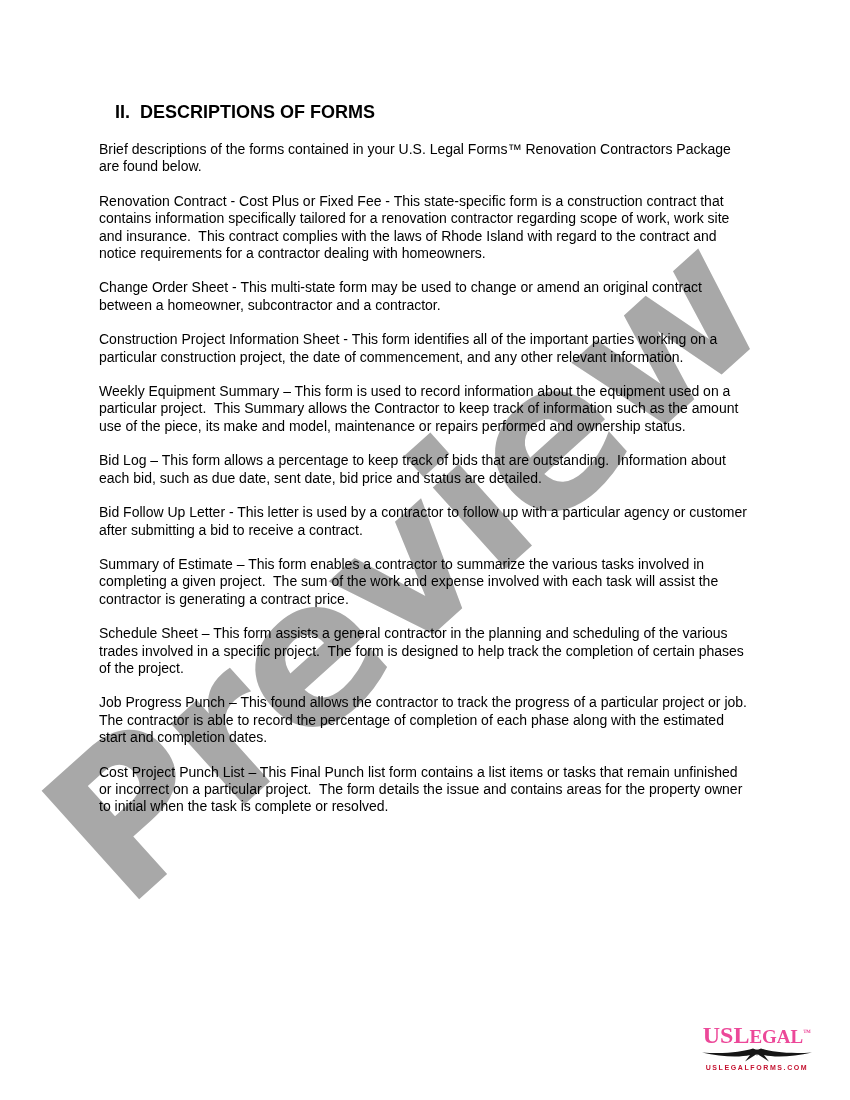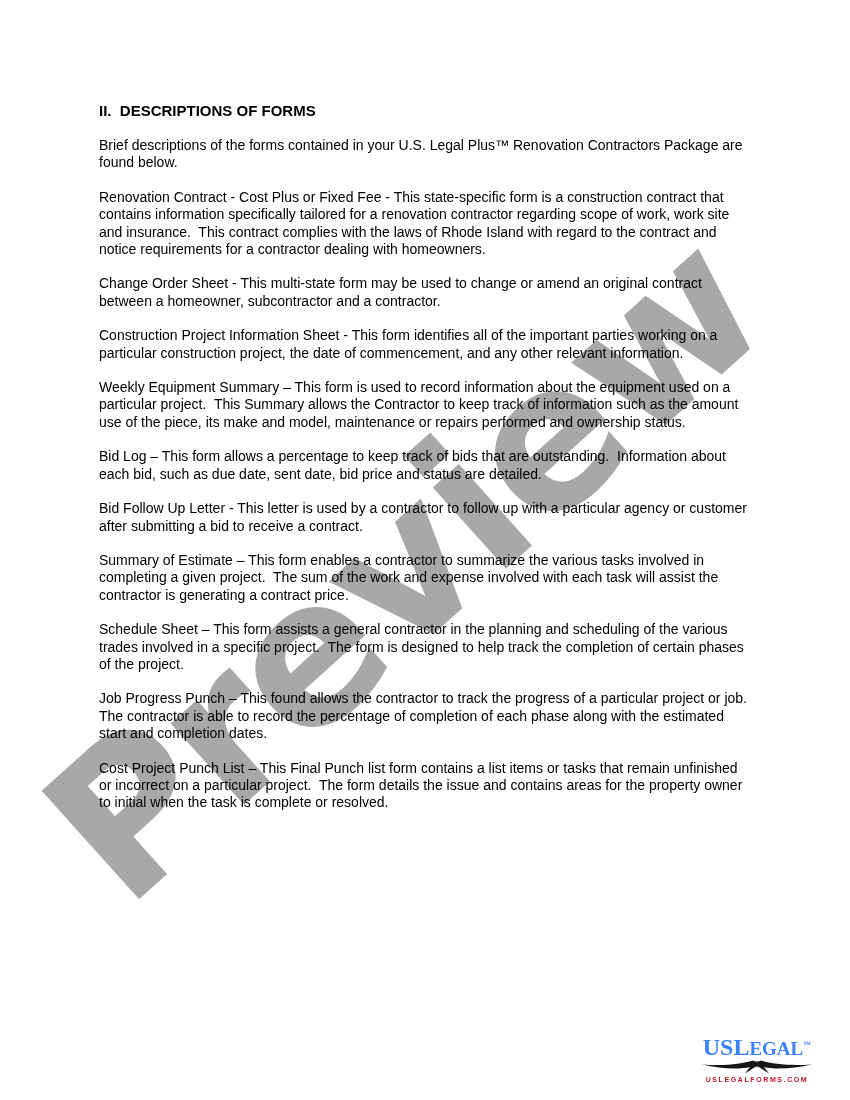--- a/index.html
+++ b/index.html
@@ -11,51 +11,51 @@
     position:absolute;left:403px;top:568px;z-index:0;
     transform:translate(-50%,-50%) rotate(-42deg);
     font-family:"DejaVu Sans", sans-serif;font-weight:bold;
     font-size:200px;letter-spacing:-4px;color:#a8a8a8;white-space:nowrap;
     user-select:none;
   }
   .content{
     position:absolute;left:99px;top:102px;width:654px;z-index:1;
   }
   .doc-title{
-    font-size:15px;font-weight:bold;margin:0 0 18px 0;white-space:pre-wrap;
+    font-size:18px;font-weight:bold;margin:0 0 18px 16px;white-space:pre-wrap;
   }
   p.para{
     font-size:14px;line-height:17.4px;margin:0 0 17px 0;white-space:pre-wrap;
   }
   .heading{}
   .logo{
     position:absolute;right:28px;top:1023px;z-index:1;text-align:center;width:130px;
   }
   .brand{
-    font-family:"Liberation Serif", serif;font-weight:bold;color:#3b82f6;
-    line-height:1;white-space:nowrap;margin-top:12px;
+    font-family:"Liberation Serif", serif;font-weight:bold;color:#ec4899;
+    line-height:1;white-space:nowrap;
   }
   .brand-main{font-size:24px;}
   .brand-rest{font-size:19px;}
   .brand-tm{font-size:8px;vertical-align:8px;}
   .eagle{display:block;margin:1px auto 0 auto;}
   .site{
     font-size:7px;font-weight:bold;letter-spacing:1.6px;color:#c41230;
     margin-top:1px;font-family:"Liberation Sans", sans-serif;white-space:nowrap;
   }
 </style>
 </head>
 <body>
 
 <div class="watermark">Preview</div>
 
 <div class="content">
   <div class="doc-title">II.  DESCRIPTIONS OF FORMS</div>
 
-  <p class="para">Brief descriptions of the forms contained in your U.S. Legal Plus™ Renovation Contractors Package are found below.</p>
+  <p class="para">Brief descriptions of the forms contained in your U.S. Legal Forms™ Renovation Contractors Package are found below.</p>
 
   <p class="para"><span class="heading">Renovation Contract - Cost Plus or Fixed Fee</span><span> - </span><span>This state-specific form is a construction contract that contains information specifically tailored for a renovation contractor regarding scope of work, work site and insurance.  This contract complies with the laws of Rhode Island with regard to the contract and notice requirements for a contractor dealing with homeowners.</span></p>
 
   <p class="para"><span class="heading">Change Order Sheet</span><span> - </span><span>This multi-state form may be used to change or amend an original contract between a homeowner, subcontractor and a contractor.</span></p>
 
   <p class="para"><span class="heading">Construction Project Information Sheet</span><span> - </span><span>This form identifies all of the important parties working on a particular construction project, the date of commencement, and any other relevant information.</span></p>
 
 
   <p class="para"><span class="heading">Weekly Equipment Summary</span><span> – </span><span>This form is used to record information about the equipment used on a particular project.  This Summary allows the Contractor to keep track of information such as the amount use of the piece, its make and model, maintenance or repairs performed and ownership status.</span></p>
 

